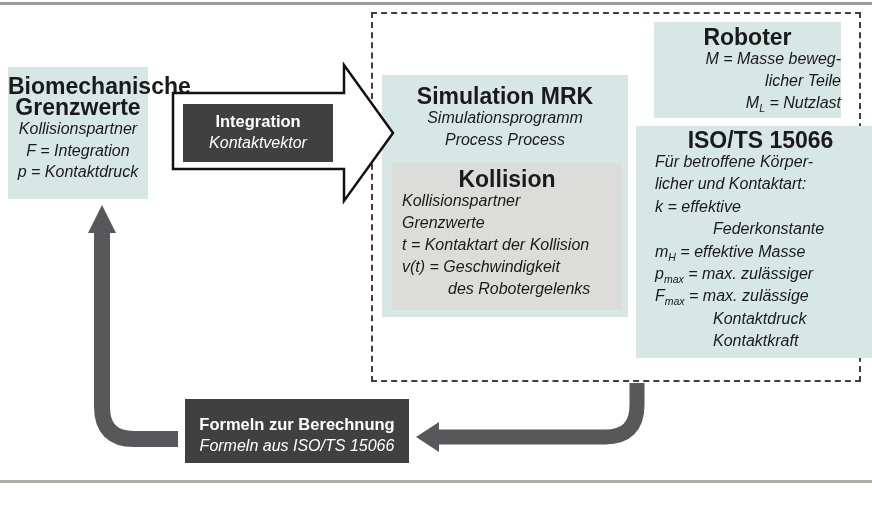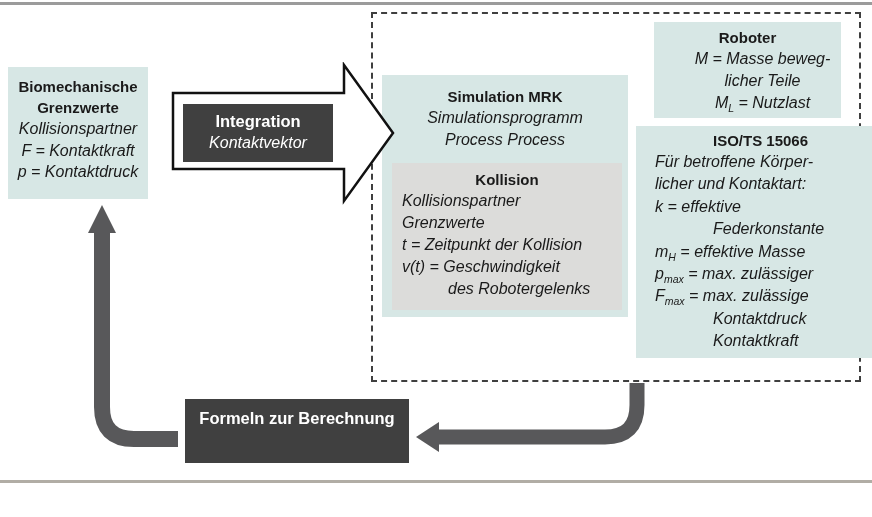--- a/index.html
+++ b/index.html
@@ -9,21 +9,21 @@
   }
   .rule { position:absolute; left:0; width:872px; }
   #top-rule { top:2px; height:3px; background:#9b9b9b; }
   #bottom-rule { top:480px; height:3px; background:#b1ada5; }
 
   .box { position:absolute; box-sizing:border-box; }
   .teal { background:#d7e7e5; }
   .graybg { background:#dcdcda; }
   .greenbg { background:#404040; color:#ffffff; }
 
-  .ttl { font-weight:bold; font-size:15px; line-height:21px; text-align:center; }
+  .ttl { font-weight:bold; font-size:23px; line-height:21px; text-align:center; }
   .it { font-style:italic; font-size:16px; line-height:22px; }
   sub { font-size:10.5px; font-style:italic; line-height:0; }
 
   #dashed-frame {
     position:absolute; left:371px; top:12px; width:490px; height:370px;
     border:2px dashed #3f3f3f; box-sizing:border-box;
   }
 
   #biomech-box { left:8px; top:67px; width:140px; height:132px; padding-top:9px; text-align:center; }
   #biomech-box .it { line-height:21.5px; }
@@ -32,45 +32,45 @@
   #integration-box { left:183px; top:104px; width:150px; height:58px; padding-top:7px; text-align:center; z-index:4; }
   #integration-box .ttl, #formeln-box .ttl { font-size:16.5px; line-height:21px; }
 
   #simulation-box { left:382px; top:75px; width:246px; height:242px; padding-top:11px; text-align:center; }
   #kollision-box { left:392px; top:163px; width:230px; height:147px; padding:6px 0 0 10px; }
   #kollision-box .ttl { padding-right:10px; }
   #kollision-box .it { text-align:left; }
   .indent46 { padding-left:46px; }
 
   #roboter-box { left:654px; top:22px; width:187px; height:96px; padding:5px 0 0 0; }
-  #roboter-box .it { padding-left:30px; text-align:center; }
+  #roboter-box .it { padding-left:30px; text-align:right; }
   .indent40 { padding-left:40px; }
 
   #iso-box { left:636px; top:126px; width:249px; height:232px; padding:4px 0 0 0; }
   #iso-box .it { padding-left:19px; text-align:left; line-height:22.4px; }
   #iso-box .indent36 { padding-left:77px; }
 
-  #formeln-box { left:185px; top:399px; width:224px; height:64px; padding-top:9px; text-align:center; }
+  #formeln-box { left:185px; top:399px; width:224px; height:64px; padding-top:15px; text-align:center; }
 
   #flow-arrows { position:absolute; left:0; top:0; z-index:2; pointer-events:none; }
 </style>
 </head>
 <body>
 
 <div id="stage">
 
   <div id="top-rule" class="rule"></div>
   <div id="bottom-rule" class="rule"></div>
 
   <div id="dashed-frame"></div>
 
   <div id="biomech-box" class="box teal">
     <div class="ttl">Biomechanische Grenzwerte</div>
     <div class="it">Kollisionspartner</div>
-    <div class="it">F = Kontaktkraft</div>
+    <div class="it">F = Integration</div>
     <div class="it">p = Kontaktdruck</div>
   </div>
 
   <svg id="big-arrow" width="228" height="144" viewBox="0 0 228 144">
     <polygon points="3,31 174,31 174,3 223,71 174,139 174,107 3,107" fill="#ffffff" stroke="#111111" stroke-width="2.5" stroke-linejoin="miter"></polygon>
   </svg>
 
   <div id="integration-box" class="box greenbg">
     <div class="ttl">Integration</div>
     <div class="it">Kontaktvektor</div>
@@ -79,21 +79,21 @@
   <div id="simulation-box" class="box teal">
     <div class="ttl">Simulation MRK</div>
     <div class="it">Simulationsprogramm</div>
     <div class="it">Process Process</div>
   </div>
 
   <div id="kollision-box" class="box graybg">
     <div class="ttl">Kollision</div>
     <div class="it">Kollisionspartner</div>
     <div class="it">Grenzwerte</div>
-    <div class="it">t = Zeitpunkt der Kollision</div>
+    <div class="it">t = Kontaktart der Kollision</div>
     <div class="it">v(t) = Geschwindigkeit</div>
     <div class="it indent46">des Robotergelenks</div>
   </div>
 
   <div id="roboter-box" class="box teal">
     <div class="ttl">Roboter</div>
     <div class="it">M = Masse beweg-</div>
     <div class="it indent40">licher Teile</div>
     <div class="it"><span>M</span><sub>L</sub><span> = Nutzlast</span></div>
   </div>
@@ -106,20 +106,21 @@
     <div class="it indent36">Federkonstante</div>
     <div class="it"><span>m</span><sub>H</sub><span> = effektive Masse</span></div>
     <div class="it"><span>p</span><sub>max</sub><span> = max. zulässiger</span></div>
     <div class="it"><span>F</span><sub>max</sub><span> = max. zulässige</span></div>
     <div class="it indent36">Kontaktdruck</div>
     <div class="it indent36">Kontaktkraft</div>
   </div>
 
   <div id="formeln-box" class="box greenbg">
     <div class="ttl">Formeln zur Berechnung</div>
+    <div class="it">Formeln aus ISO/TS 15066</div>
   </div>
 
   <svg id="flow-arrows" width="872" height="517" viewBox="0 0 872 517">
 
     <g>
       <path d="M178 439 H134 Q102 439 102 407 V232" fill="none" stroke="#58585a" stroke-width="16"></path>
       <polygon points="88,233 116,233 102,205" fill="#58585a"></polygon>
     </g>
 
     <g>

